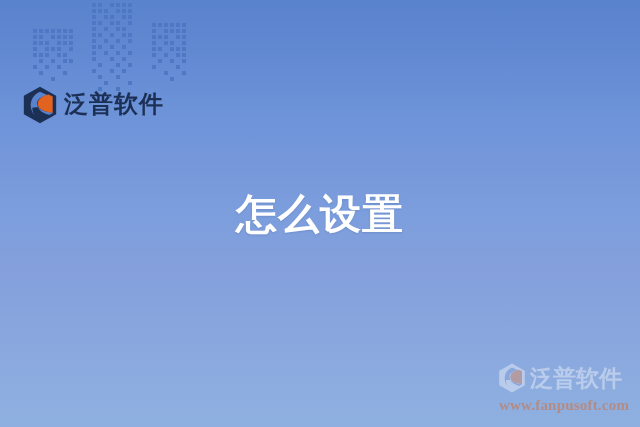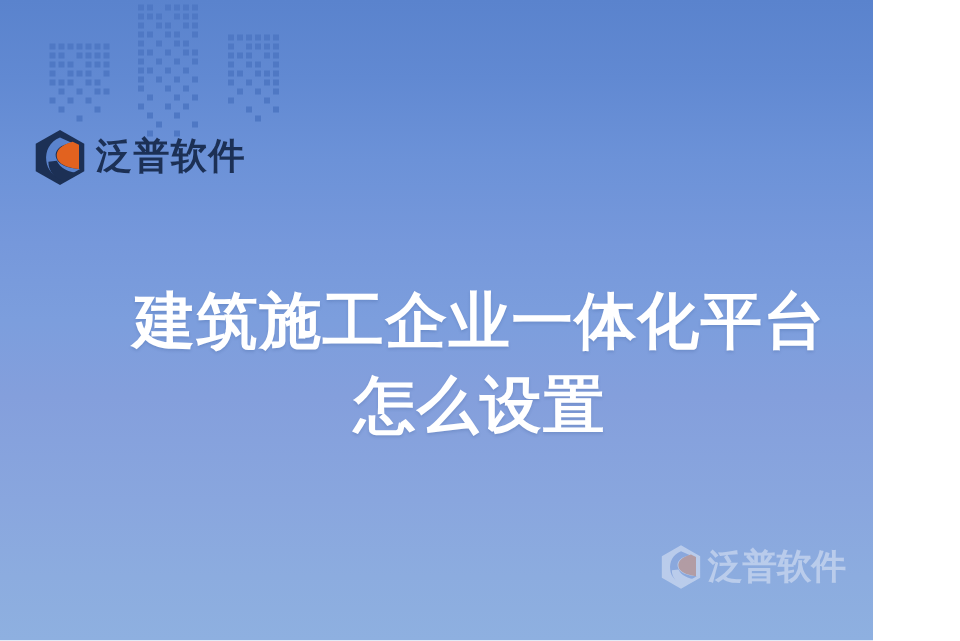--- a/index.html
+++ b/index.html
@@ -2,21 +2,21 @@
 <html><head>
 <meta charset="utf-8">
 <style>
   html, body {
     margin: 0;
     padding: 0;
     background: #ffffff;
   }
   #banner {
     position: relative;
-    width: 582px;
+    width: 640px;
     height: 427px;
     overflow: hidden;
     font-family: "Liberation Sans", "DejaVu Sans", sans-serif;
     background: linear-gradient(to bottom,
         #5a83cd 0%,
         #6189d2 12%,
         #6c92d8 25%,
         #7698db 38%,
         #7c9edd 50%,
         #849fdc 62%,
@@ -293,29 +293,29 @@
       <path d="M74 24 C52 30 42 40 44 53 C46 66 62 73 86 76 L86 30 Z" fill="#e2621f"></path>
 
       <path d="M44 60 C50 74 66 82 88 84 L58 99 C40 94 28 80 28 62 Z" fill="#1c3055"></path>
     </svg>
     <div class="wordmark">
       <div class="cn">泛普软件</div>
     </div>
   </div>
 
   <div id="headline">
-    <div class="line">建筑施工企业一体化平台</div>
     <div class="line">怎么设置</div>
   </div>
 
   <div id="watermark">
     <div class="wm-top">
       <svg class="wm-mark" viewBox="0 0 100 108" xmlns="http://www.w3.org/2000/svg">
         <path d="M50 2 L96 28 L96 80 L50 106 L4 80 L4 28 Z" fill="#e8edf8"></path>
         <path d="M50 16 C30 24 22 42 24 60 C26 78 38 90 56 94 L88 76 C62 74 44 66 42 52 C40 40 50 30 72 26 Z" fill="#8aa6dd"></path>
         <path d="M74 24 C52 30 42 40 44 53 C46 66 62 73 86 76 L86 30 Z" fill="#d98e6a"></path>
         <path d="M44 60 C50 74 66 82 88 84 L58 99 C40 94 28 80 28 62 Z" fill="#e8edf8"></path>
       </svg>
       <div class="wm-cn">泛普软件</div>
     </div>
+    <div class="wm-url">www.fanpusoft.com</div>
   </div>
 
 </div>
 
 </body></html>

